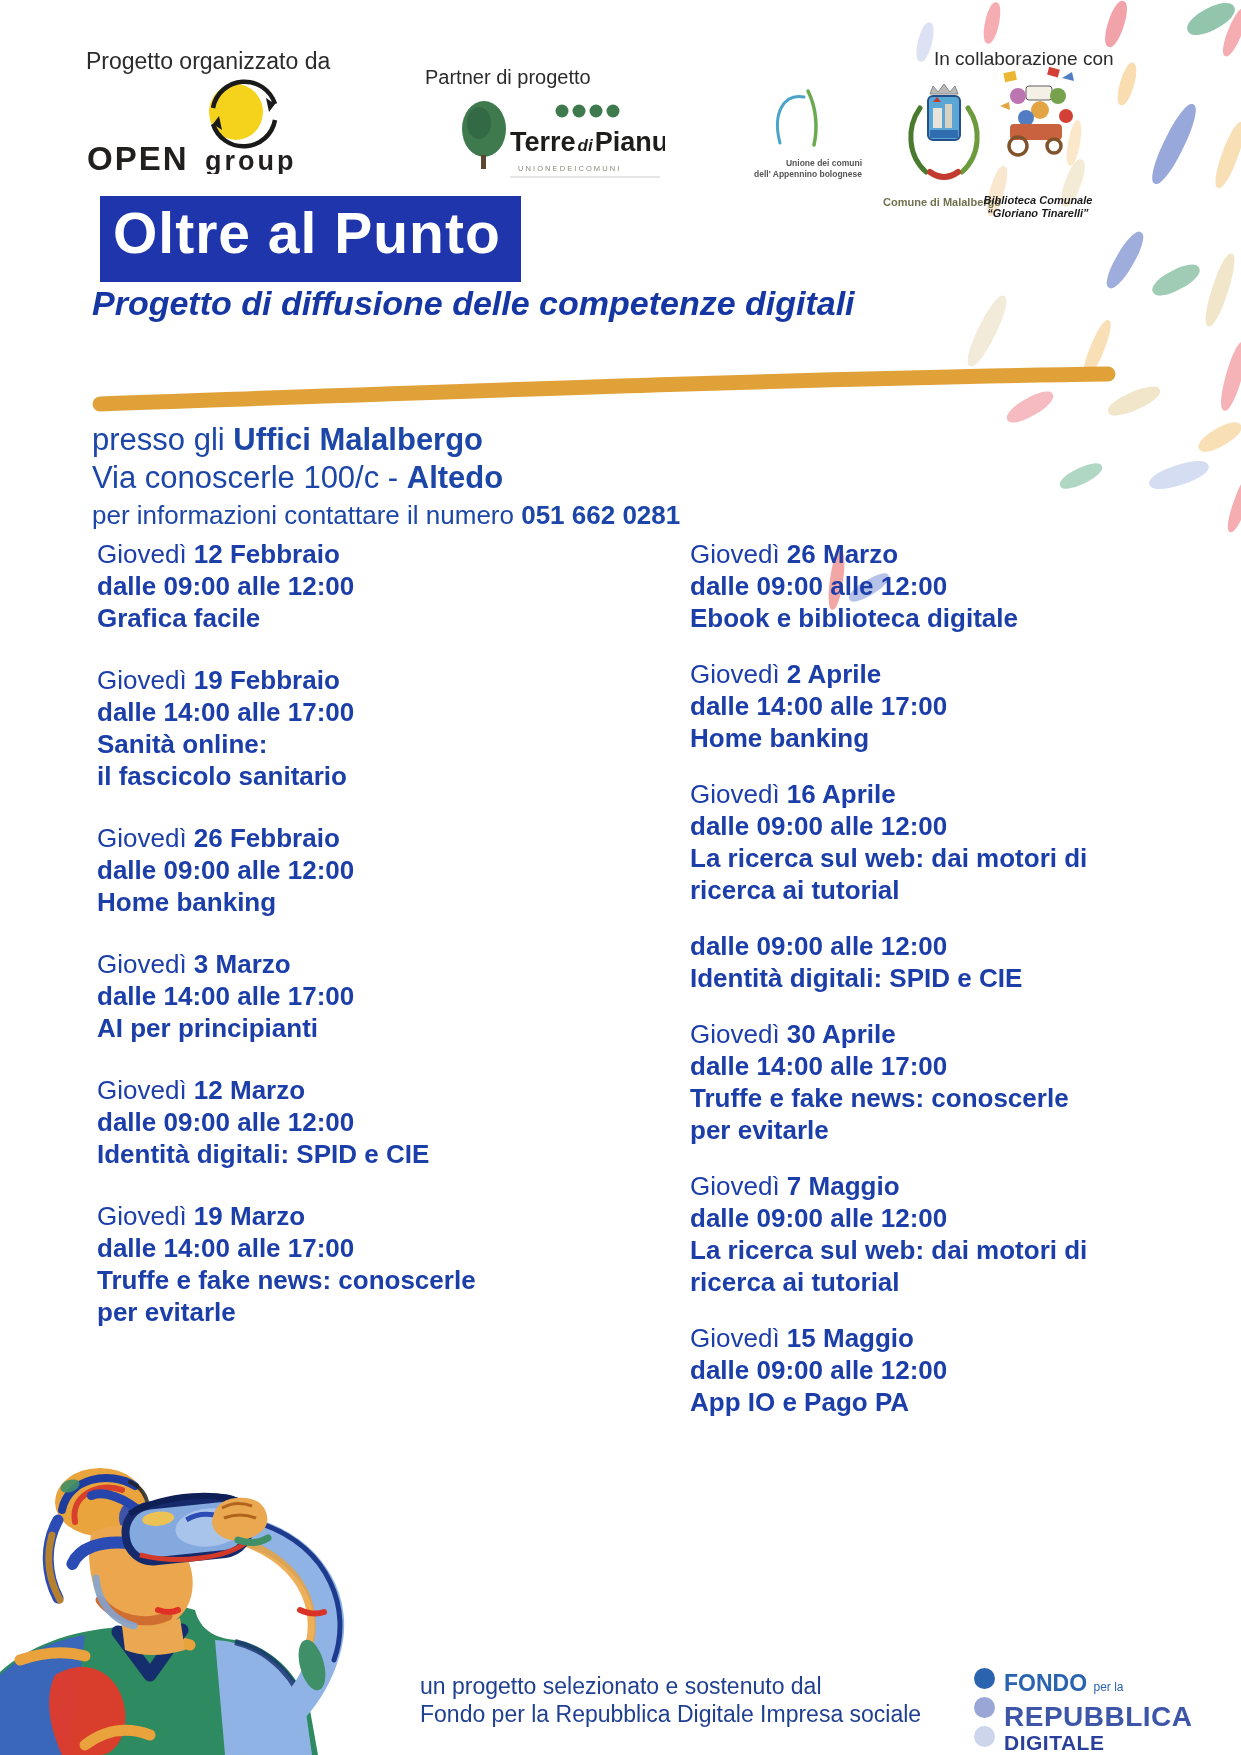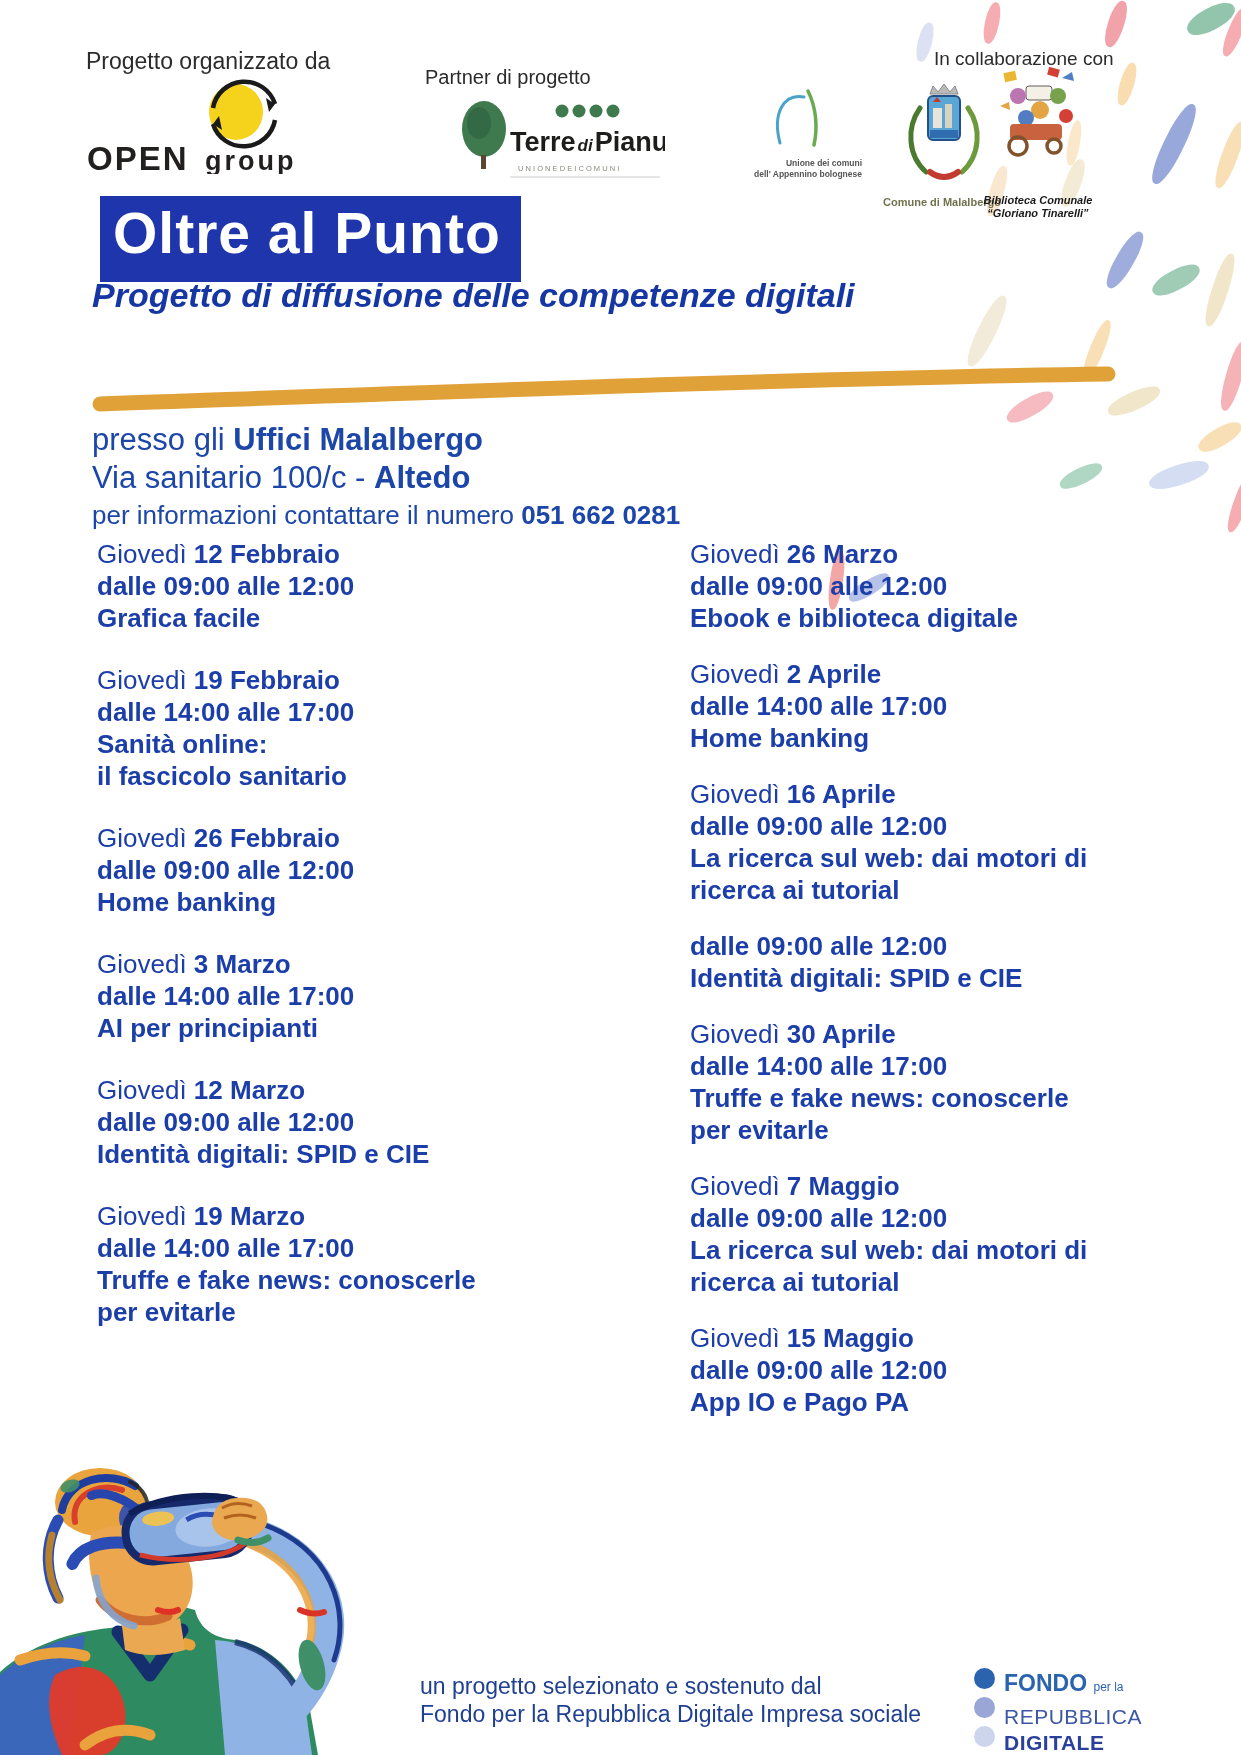--- a/index.html
+++ b/index.html
@@ -11,21 +11,21 @@
   .org-label{left:86px;top:48px;width:280px;font-size:23px;color:#2b2b2b}
   .partner-label{left:425px;top:66px;width:200px;font-size:20px;color:#2b2b2b}
   .collab-label{left:934px;top:48px;width:190px;font-size:19px;color:#2b2b2b}
   .logo-caption{font-weight:700;text-align:center;line-height:13px}
   .mala-caption{left:878px;top:196px;width:128px;font-size:11px;color:#72714e}
   .bibl-caption{left:972px;top:194px;width:132px;font-size:11px;font-style:italic;color:#1a1a1a}
   .app-caption{left:742px;top:158px;width:120px;font-size:8.5px;color:#555;font-weight:700;text-align:right;line-height:11px}
   
   .title-box{left:100px;top:196px;background:#1e35ab;color:#ffffff;
              font-size:57px;font-weight:700;line-height:1;padding:9px 20px 20px 13px;letter-spacing:1px}
-  .subtitle{left:92px;top:276px;font-size:34px;font-style:italic;font-weight:700;color:#1536a3;width:1120px}
+  .subtitle{left:92px;top:284px;font-size:34px;font-style:italic;font-weight:700;color:#1536a3;width:1120px}
   
   .venue1{left:92px;top:422px;font-size:31px;color:#1c46a8}
   .venue2{left:92px;top:460px;font-size:31px;color:#1c46a8}
   .venue3{left:92px;top:500px;font-size:26px;color:#1c46a8}
   .b{font-weight:700}
   
   .sched-col{position:absolute;top:538px}
   .sc-left{left:97px;width:440px}
   .sc-right{left:690px;width:470px}
   .sched-item{color:#1c3ea8;font-size:26px;line-height:32px;margin-bottom:30px}
@@ -34,21 +34,21 @@
   .s-date,.s-time,.s-title{font-weight:700}
   .s-title{white-space:pre-line}
   
   .footer-note{left:420px;top:1672px;width:533px;text-align:left;font-size:23px;
                line-height:28px;color:#1f3f90;white-space:pre-line}
   .fondo{left:974px;top:1666px;display:flex;align-items:flex-start}
   .fondo-dots{display:flex;flex-direction:column;margin-right:9px;margin-top:2px}
   .fondo-dot{width:21px;height:21px;border-radius:50%;margin-bottom:8px}
   .fondo-l1{font-size:23px;font-weight:700;color:#2a64af;line-height:34px}
   .fondo-perla{font-size:12px;font-weight:400;color:#2a64af}
-  .fondo-l2{font-size:21px;font-weight:400;color:#3d56a8;line-height:26px;letter-spacing:.5px}
+  .fondo-l2{font-size:28px;font-weight:700;color:#3d56a8;line-height:26px;letter-spacing:.5px}
   .fondo-l3{font-size:21px;font-weight:800;color:#2b3f9c;line-height:26px;letter-spacing:.5px}
 </style>
 </head>
 <body>
 
 <div>
   <div class="stroke" style="left:985px;top:2px;width:14px;height:42px;background:#f2989f;opacity:.8;transform:rotate(12deg)"></div>
   <div class="stroke" style="left:1108px;top:0;width:16px;height:48px;background:#f0939b;opacity:.85;transform:rotate(18deg)"></div>
   <div class="stroke" style="left:1185px;top:8px;width:52px;height:22px;background:#86bfa2;opacity:.9;transform:rotate(-28deg)"></div>
   <div class="stroke" style="left:1228px;top:6px;width:14px;height:52px;background:#f2989f;opacity:.8;transform:rotate(22deg)"></div>
@@ -151,21 +151,21 @@
 </div>
 
 <div class="abs title-box">Oltre al Punto</div>
 <div class="abs subtitle">Progetto di diffusione delle competenze digitali</div>
 
 <svg class="abs" style="left:88px;top:356px" width="1040" height="62" viewBox="0 0 1040 62">
   <path d="M 12 48 C 300 38 720 22 1020 18" fill="none" stroke="#e0a238" stroke-width="15" stroke-linecap="round"></path>
 </svg>
 
 <div class="abs venue1"><span>presso gli </span><span class="b">Uffici Malalbergo</span></div>
-<div class="abs venue2"><span>Via sanitario 100/c - </span><span class="b">Altedo</span></div>
+<div class="abs venue2"><span>Via conoscerle 100/c - </span><span class="b">Altedo</span></div>
 <div class="abs venue3"><span>per informazioni contattare il numero </span><span class="b">051 662 0281</span></div>
 
 <div class="sched-col sc-left">
   <div class="sched-item">
     <div><span class="s-day">Giovedì</span> <span class="s-date">12 Febbraio</span></div>
     <div class="s-time">dalle 09:00 alle 12:00</div>
     <div class="s-title">Grafica facile</div>
   </div>
   <div class="sched-item">
     <div><span class="s-day">Giovedì</span> <span class="s-date">19 Febbraio</span></div>

